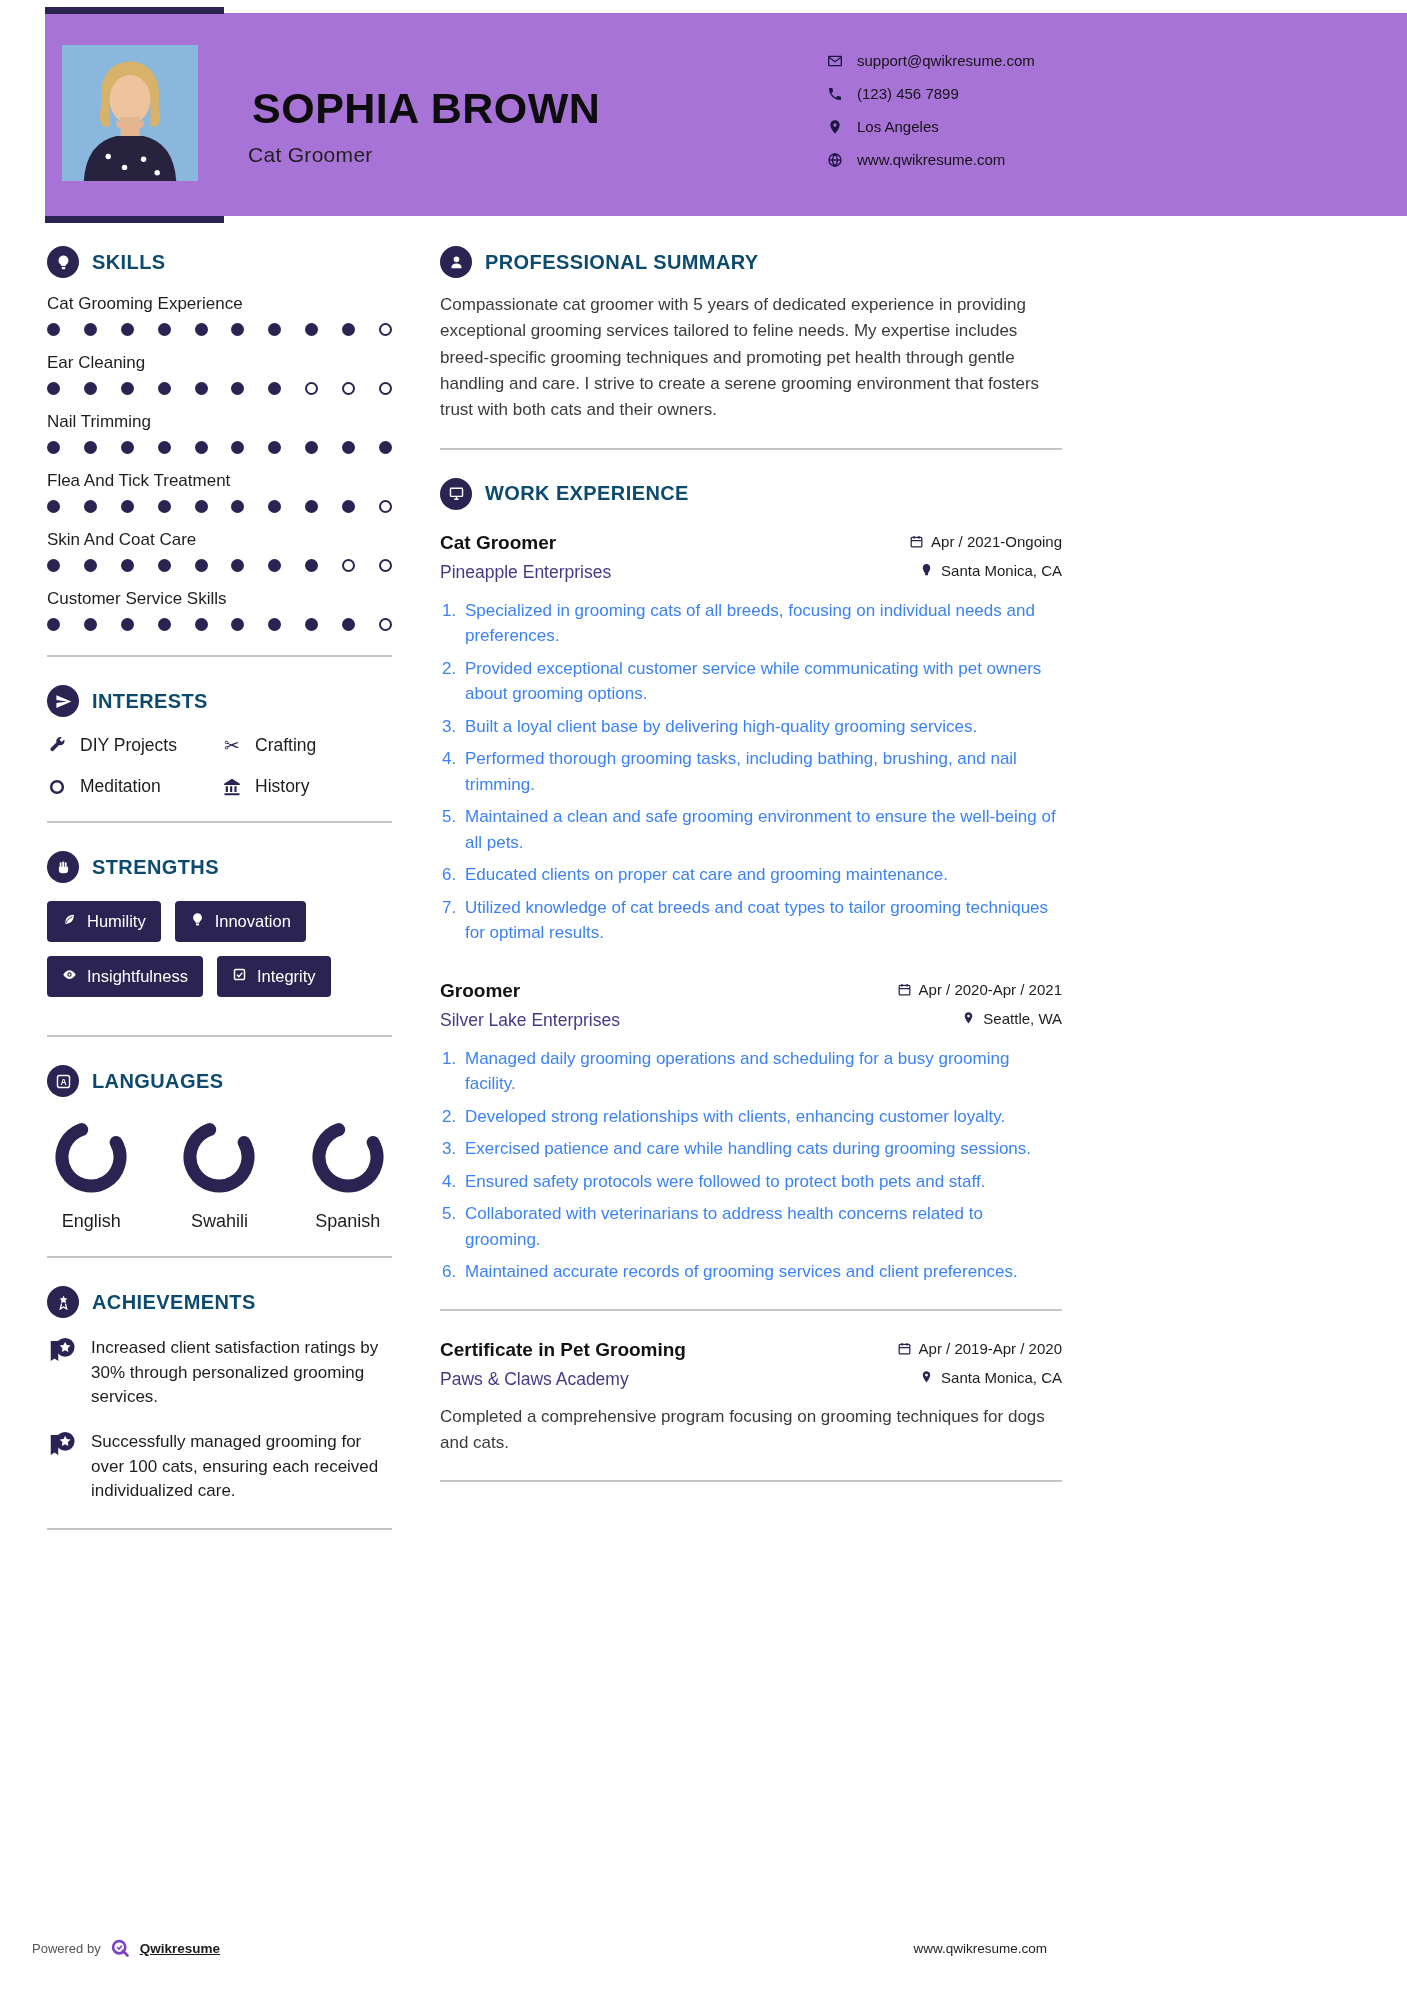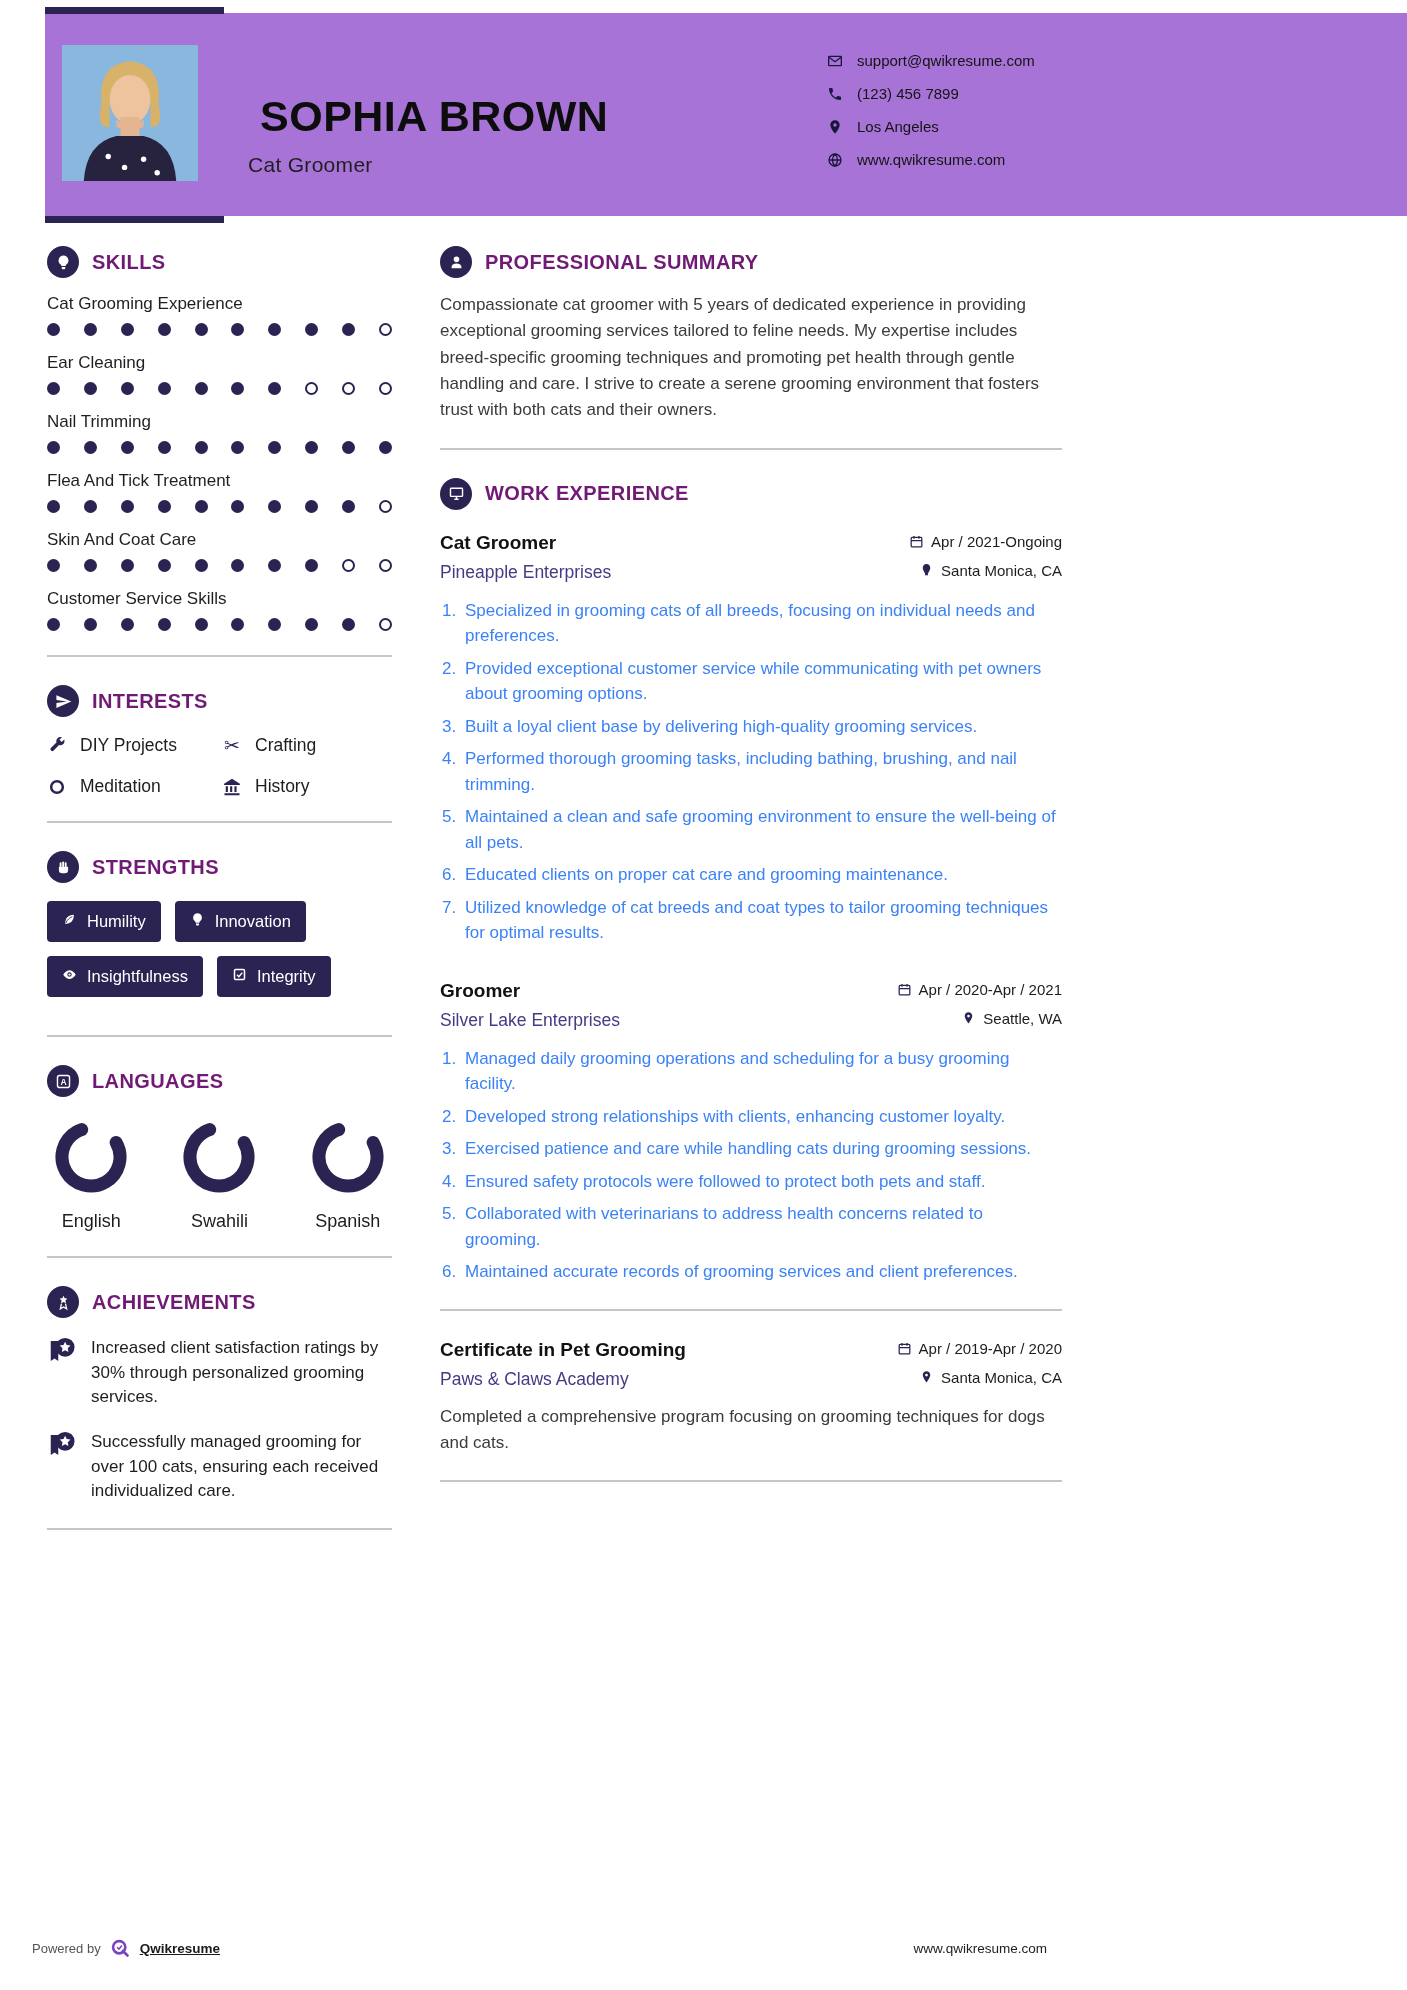--- a/index.html
+++ b/index.html
@@ -8,37 +8,37 @@
   .page *{box-sizing:border-box;}
 
   
   .banner{position:absolute;left:45px;right:0;top:13px;height:203px;background:#a873d7;}
   .accent{position:absolute;left:45px;width:179px;height:7px;background:#2b2351;}
   .accent-top{top:7px;}
   .accent-bottom{top:216px;}
   .photo{position:absolute;left:62px;top:44px;width:136px;height:138px;overflow:hidden;}
   .photo svg{display:block;width:100%;height:100%;}
   .name-block{position:absolute;left:248px;top:80px;}
-  .name-block h1{margin:12px;font-size:43px;font-weight:800;letter-spacing:.5px;color:#0d0d0d;}
+  .name-block h1{margin:4px;font-size:43px;font-weight:800;letter-spacing:.5px;color:#0d0d0d;}
   .job-subtitle{margin-top:10px;font-size:21px;color:#1f1f1f;letter-spacing:.3px;}
   .contact{position:absolute;left:826px;top:44px;margin:0;padding:0;list-style:none;}
   .contact li{display:flex;align-items:center;gap:13px;height:33px;font-size:15px;color:#141414;font-weight:500;}
   .cico{width:18px;height:18px;display:inline-flex;align-items:center;justify-content:center;color:#1b1640;flex:0 0 18px;}
   .cico svg{width:16px;height:16px;}
   .contact .link{cursor:pointer;}
 
   
   .col-left{position:absolute;left:47px;top:246px;width:345px;}
   .col-right{position:absolute;left:440px;top:246px;width:622px;}
 
   .sec-head{display:flex;align-items:center;gap:13px;}
   .sec-ico{width:32px;height:32px;border-radius:50%;background:#2b2351;display:flex;
            align-items:center;justify-content:center;flex:0 0 32px;}
   .sec-ico svg{width:17px;height:17px;}
-  .sec-head h2{margin:0;font-size:20px;font-weight:800;color:#701a75;letter-spacing:.4px;}
+  .sec-head h2{margin:0;font-size:20px;font-weight:800;color:#0c4a6e;letter-spacing:.4px;}
 
   hr.div{border:none;border-top:2px solid #c6c6c6;margin:24px 0 28px;}
 
   
   .skills{margin-top:16px;}
   .skill{margin-bottom:17px;}
   .skill-label{font-size:17px;color:#1f1f1f;margin-bottom:9px;}
   .dots{display:flex;justify-content:space-between;width:100%;}
   .dot{width:13px;height:13px;border-radius:50%;}
   .dot.fill{background:#2b2351;}

